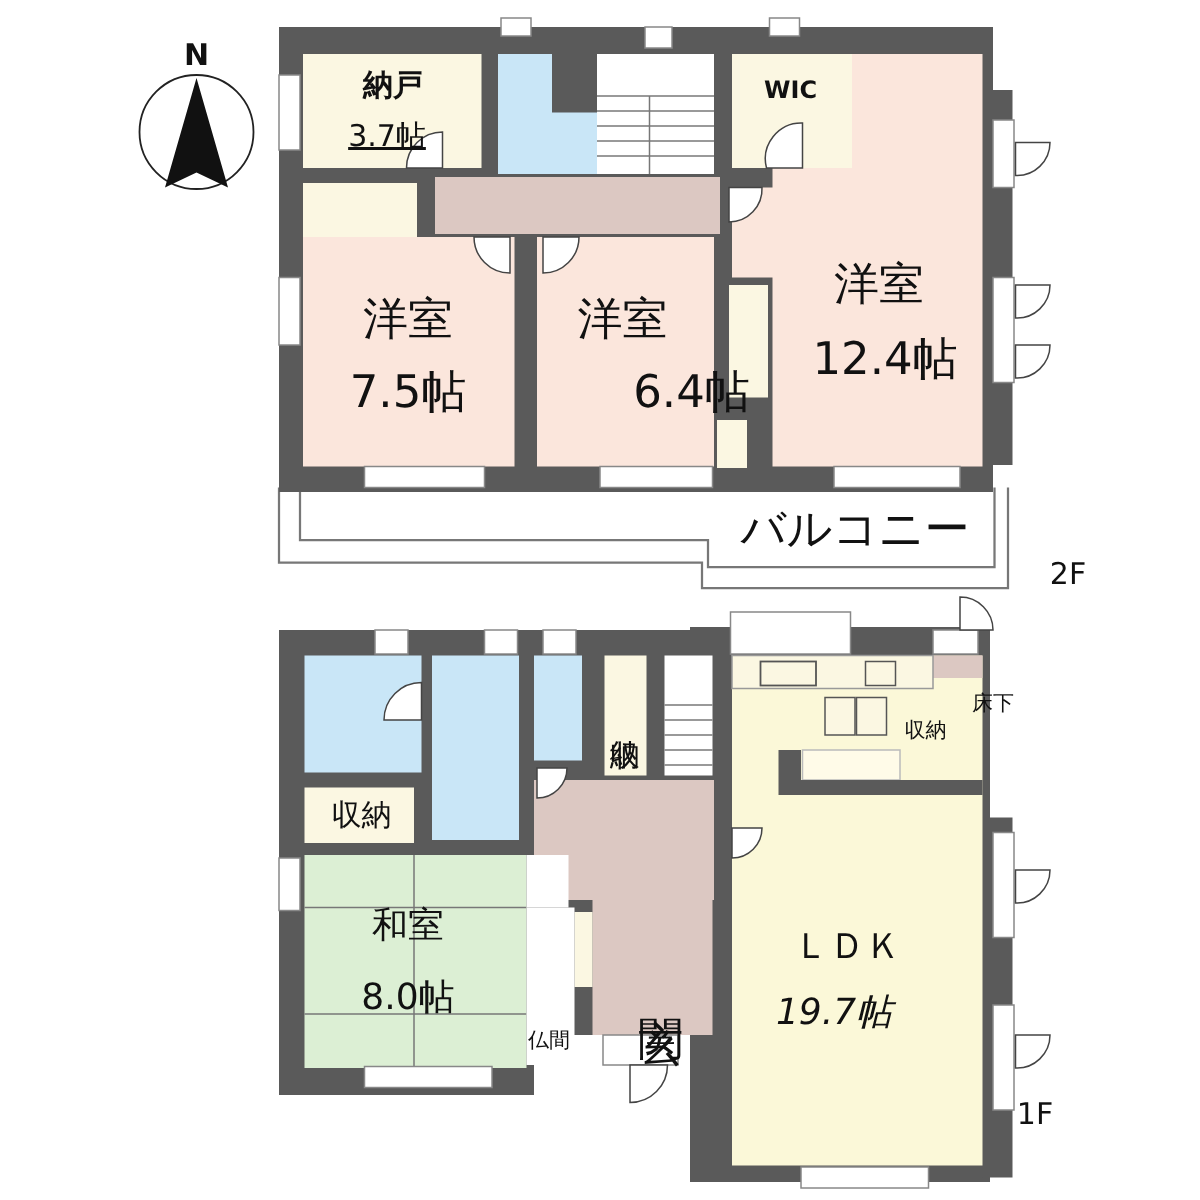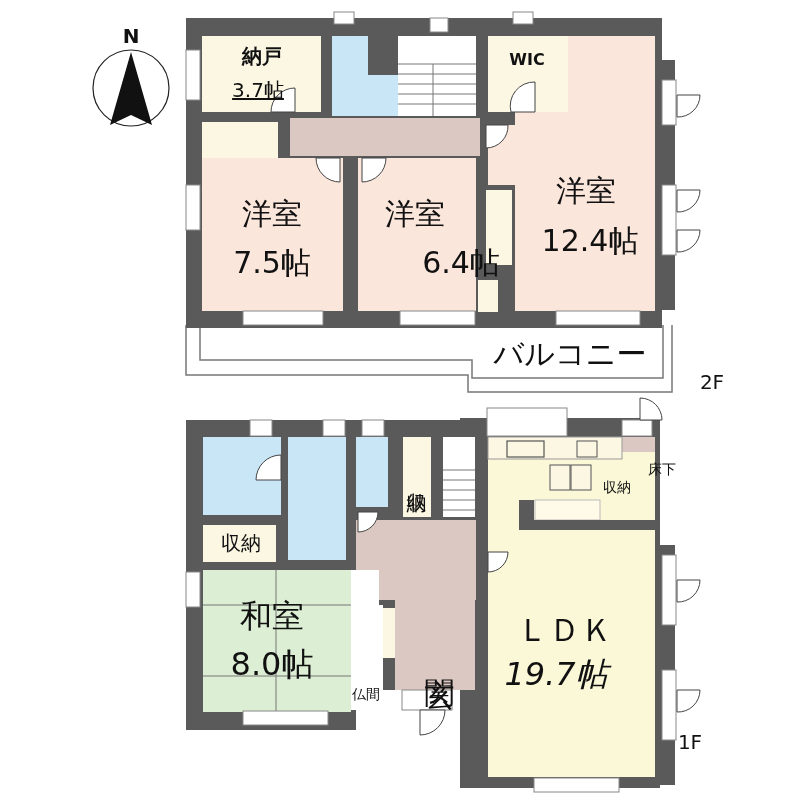--- a/index.html
+++ b/index.html
@@ -1,19 +1,19 @@
 <!DOCTYPE html>
 <html><head>
 <meta charset="utf-8">
 <style>
   html,body{margin:0;padding:0;background:#fff;}
   body{width:800px;height:800px;position:relative;overflow:hidden;font-family:"DejaVu Sans","Liberation Sans",sans-serif;}
   svg{position:absolute;left:0;top:0;}
   .lbl{position:absolute;color:#111;text-align:center;line-height:1.1;white-space:nowrap;transform:translate(-50%,-50%);}
-  .big{font-size:32px;}
+  .big{font-size:24px;}
   .mid{font-size:30px;}
   .sm{font-size:20px;}
   .xs{font-size:14px;}
 </style>
 </head>
 <body>
 
 <svg width="800" height="800" viewBox="0 0 800 800">
 
   <g>

